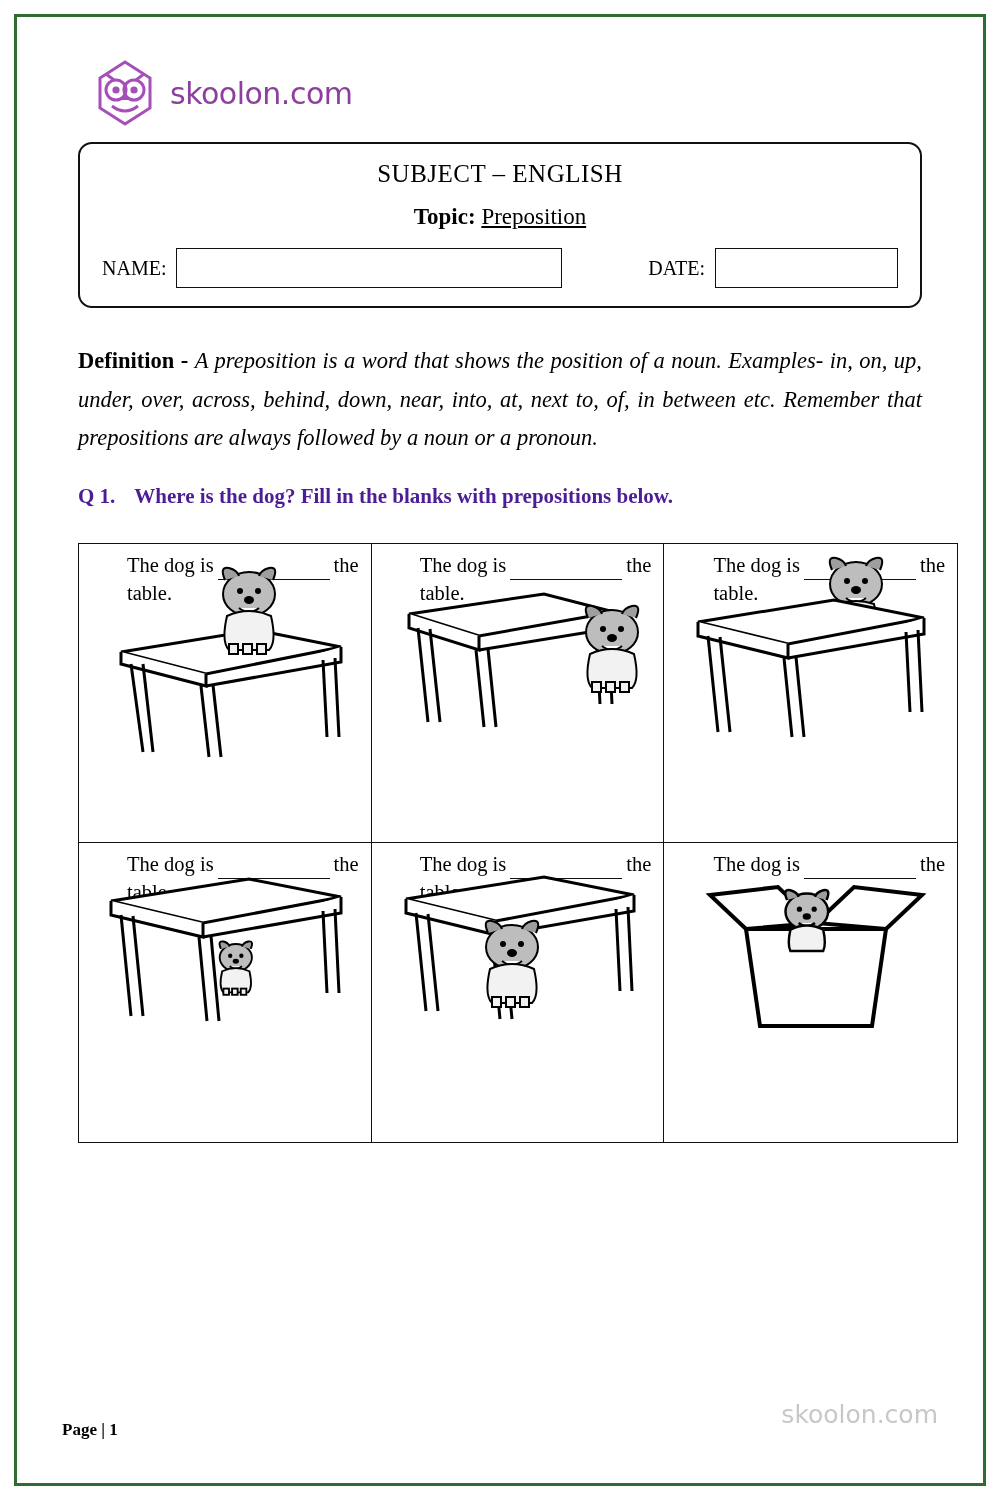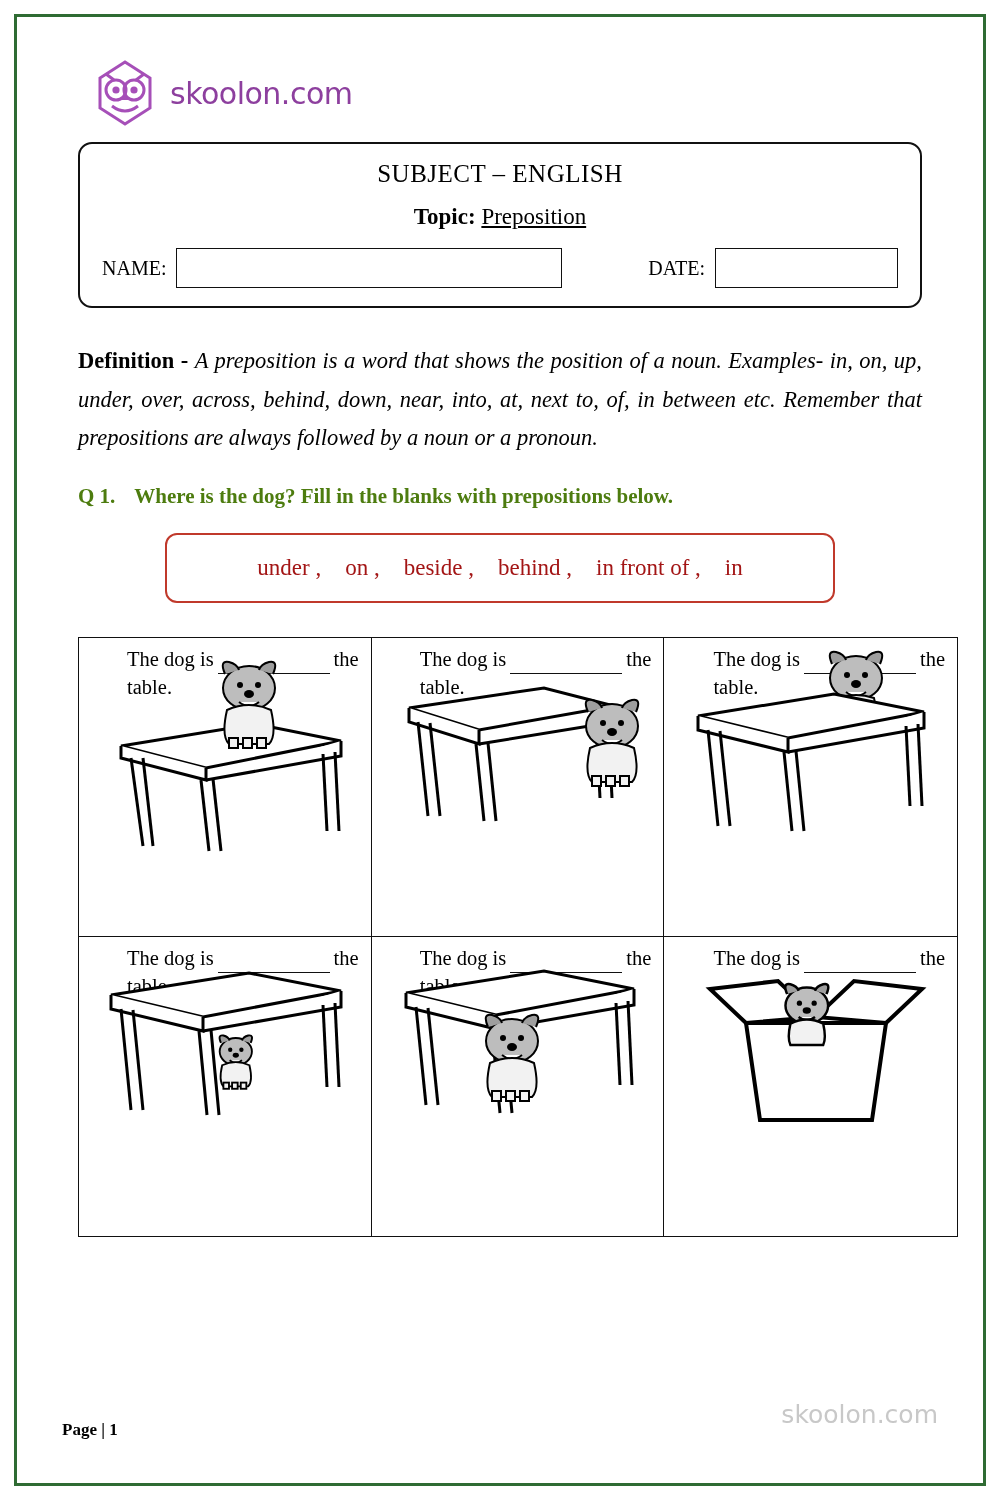--- a/index.html
+++ b/index.html
@@ -94,21 +94,21 @@
     font-style: italic;
   }
   .definition .lead {
     font-style: normal;
     font-weight: bold;
   }
 
   
   .question {
     margin: 26px 16px 0 16px;
-    color: #4d7c0f;
+    color: #4c1d95;
     font-weight: bold;
     font-size: 21px;
   }
   .question .qnum { margin-right: 14px; }
 
   
   .wordbank {
     margin: 24px auto 0 auto;
     width: 670px;
     border: 2px solid #c0392b;
@@ -223,28 +223,20 @@
 
     <div class="definition">
       <span class="lead">Definition - </span><span>A preposition is a word that shows the position of a noun. Examples- in, on, up, under, over, across, behind, down, near, into, at, next to, of, in between etc. Remember that prepositions are always followed by a noun or a pronoun.</span>
     </div>
 
     <div class="question">
       <span class="qnum">Q 1.</span>
       <span>Where is the dog? Fill in the blanks with prepositions below.</span>
     </div>
 
-    <div class="wordbank">
-      <span>under ,</span>
-      <span>on ,</span>
-      <span>beside ,</span>
-      <span>behind ,</span>
-      <span>in front of ,</span>
-      <span>in</span>
-    </div>
 
     <div class="grid">
 
       <div class="cell">
         <div class="art">
           <svg width="280" height="220" viewBox="0 0 280 220">
 
             <polygon points="30,100 165,78 250,95 115,122" fill="#fff" stroke="#000" stroke-width="3"></polygon>
             <polyline points="30,100 30,112 115,134 115,122" fill="#fff" stroke="#000" stroke-width="3"></polyline>
             <polyline points="115,134 250,110 250,95" fill="#fff" stroke="#000" stroke-width="3"></polyline>

